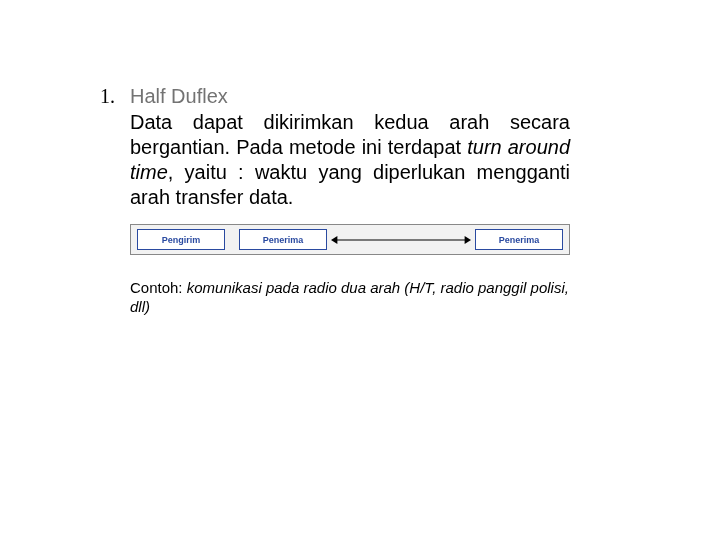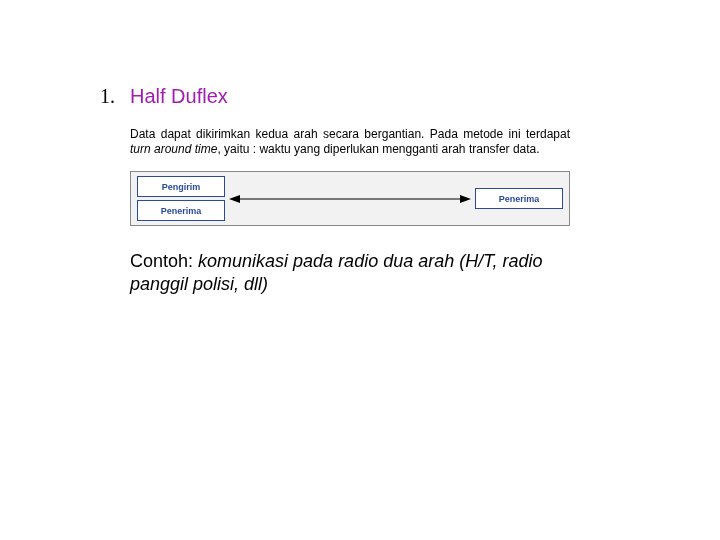--- a/index.html
+++ b/index.html
@@ -24,50 +24,49 @@
   }
   .list-num {
     font-family: Georgia, 'Times New Roman', serif;
     font-size: 20px;
     color: #000;
     width: 30px;
     flex-shrink: 0;
   }
   .title {
     font-size: 20px;
-    color: #a21caf;
+    color: #737373;
   }
   .body-indent {
     margin-left: 30px;
     width: 440px;
   }
   .para {
-    font-size: 12px;
+    font-size: 20px;
     color: #000;
     text-align: justify;
     line-height: 1.25;
-    margin-top: 19px;
+    margin-top: 2px;
   }
   .para i { font-style: italic; }
   .diagram-wrap {
     margin-top: 14px;
     margin-bottom: 24px;
     background: #f2f2f2;
     border: 1px solid #888;
     padding: 4px 6px;
     display: flex;
     align-items: center;
     justify-content: space-between;
     width: 440px;
     box-sizing: border-box;
   }
   .col {
     display: flex;
-    flex-direction: column;
-    gap: 3px;
+    gap: 14px;
   }
   .box {
     width: 86px;
     height: 19px;
     border: 1px solid #2a4aa0;
     background: #fff;
     color: #2a4aa0;
     font-size: 9px;
     font-family: Arial, sans-serif;
     font-weight: bold;
@@ -80,21 +79,21 @@
     display: flex;
     align-items: center;
     justify-content: center;
     padding: 0 4px;
   }
   .arrow-svg {
     width: 100%;
     height: 16px;
   }
   .contoh {
-    font-size: 18px;
+    font-size: 15px;
     color: #000;
     line-height: 1.25;
     margin-left: 30px;
     width: 450px;
   }
   .contoh i { font-style: italic; }
 </style>
 </head>
 <body>
 

